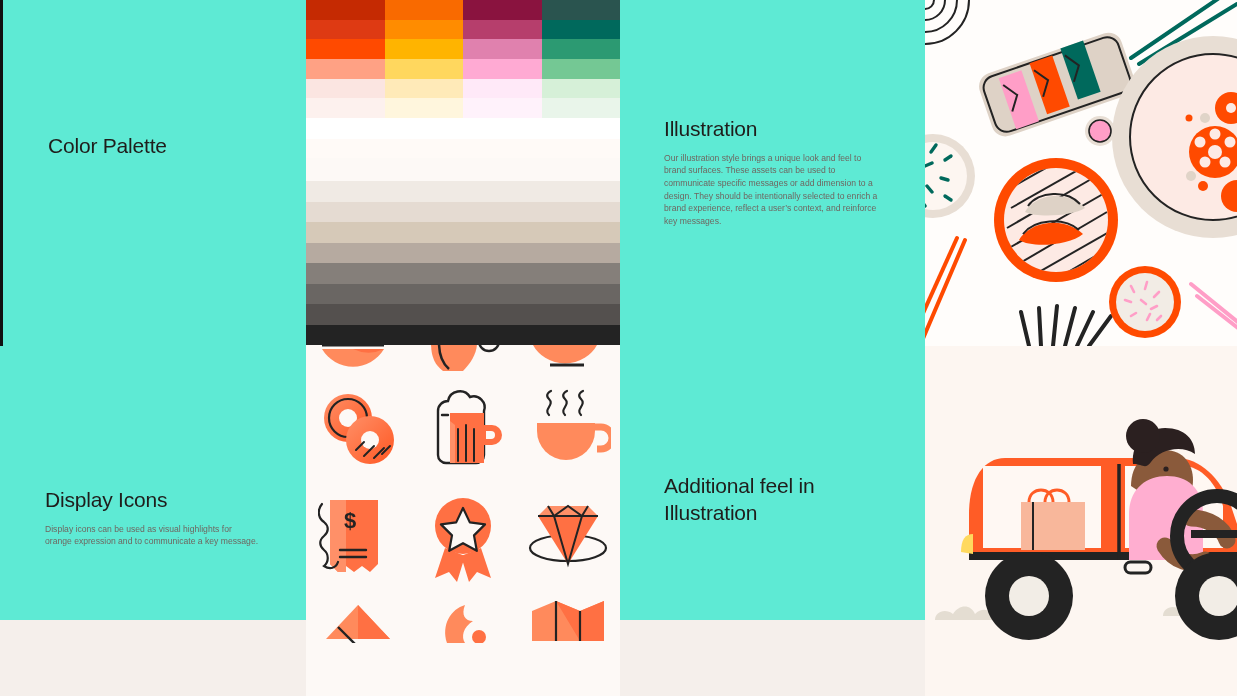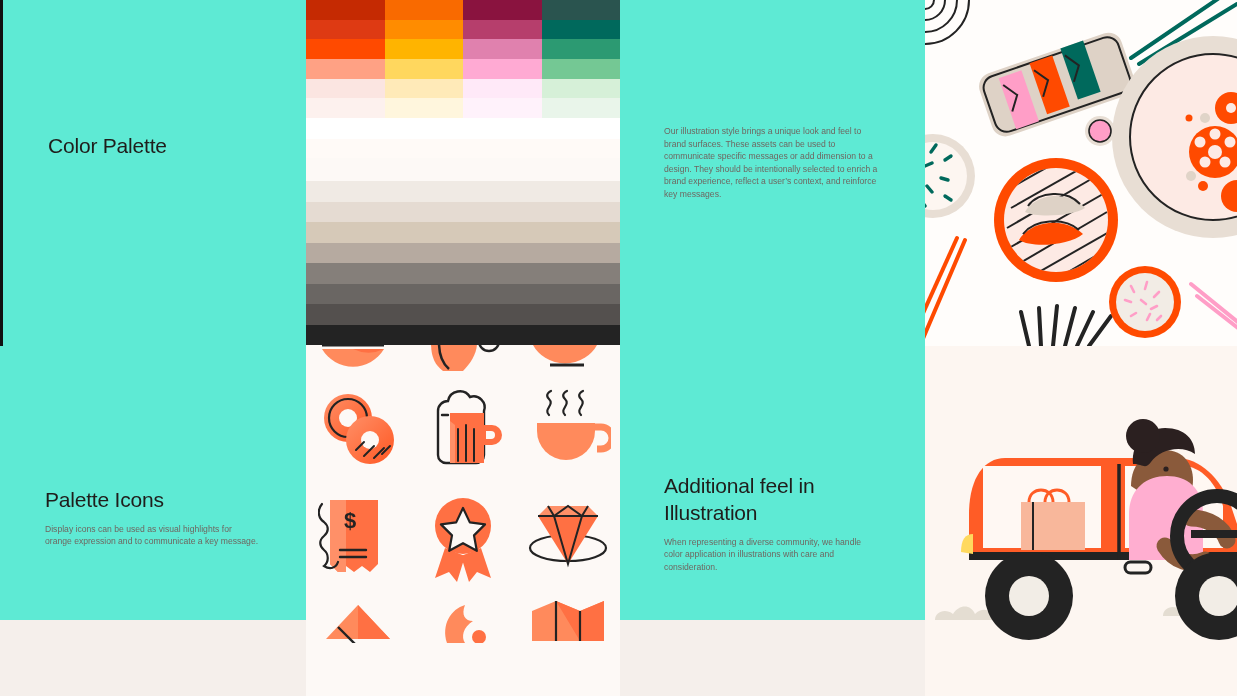--- a/index.html
+++ b/index.html
@@ -85,31 +85,31 @@
 
 <div id="page">
 
   <div class="left-rule"></div>
 
   <div class="text-panel" id="panel-color">
     <div class="sec-title">Color Palette</div>
   </div>
 
   <div class="text-panel" id="panel-icons">
-    <div class="sec-title">Palette Icons</div>
+    <div class="sec-title">Display Icons</div>
     <div class="sec-body">Display icons can be used as visual highlights for orange expression and to communicate a key message.</div>
   </div>
 
   <div class="text-panel" id="panel-illu">
+    <div class="sec-title">Illustration</div>
     <div class="sec-body">Our illustration style brings a unique look and feel to brand surfaces. These assets can be used to communicate specific messages or add dimension to a design. They should be intentionally selected to enrich a brand experience, reflect a user’s context, and reinforce key messages.</div>
   </div>
 
   <div class="text-panel" id="panel-addcolor">
     <div class="sec-title">Additional feel in Illustration</div>
-    <div class="sec-body">When representing a diverse community, we handle color application in illustrations with care and consideration.</div>
   </div>
 
   <div id="mid-col">
 
     <div class="palette" id="palette-grid">
         <div class="sw" style="background: rgb(197, 42, 2);"></div>
         <div class="sw" style="background: rgb(249, 106, 0);"></div>
         <div class="sw" style="background: rgb(138, 19, 63);"></div>
         <div class="sw" style="background: rgb(42, 84, 79);"></div>
         <div class="sw" style="background: rgb(222, 58, 19);"></div>

